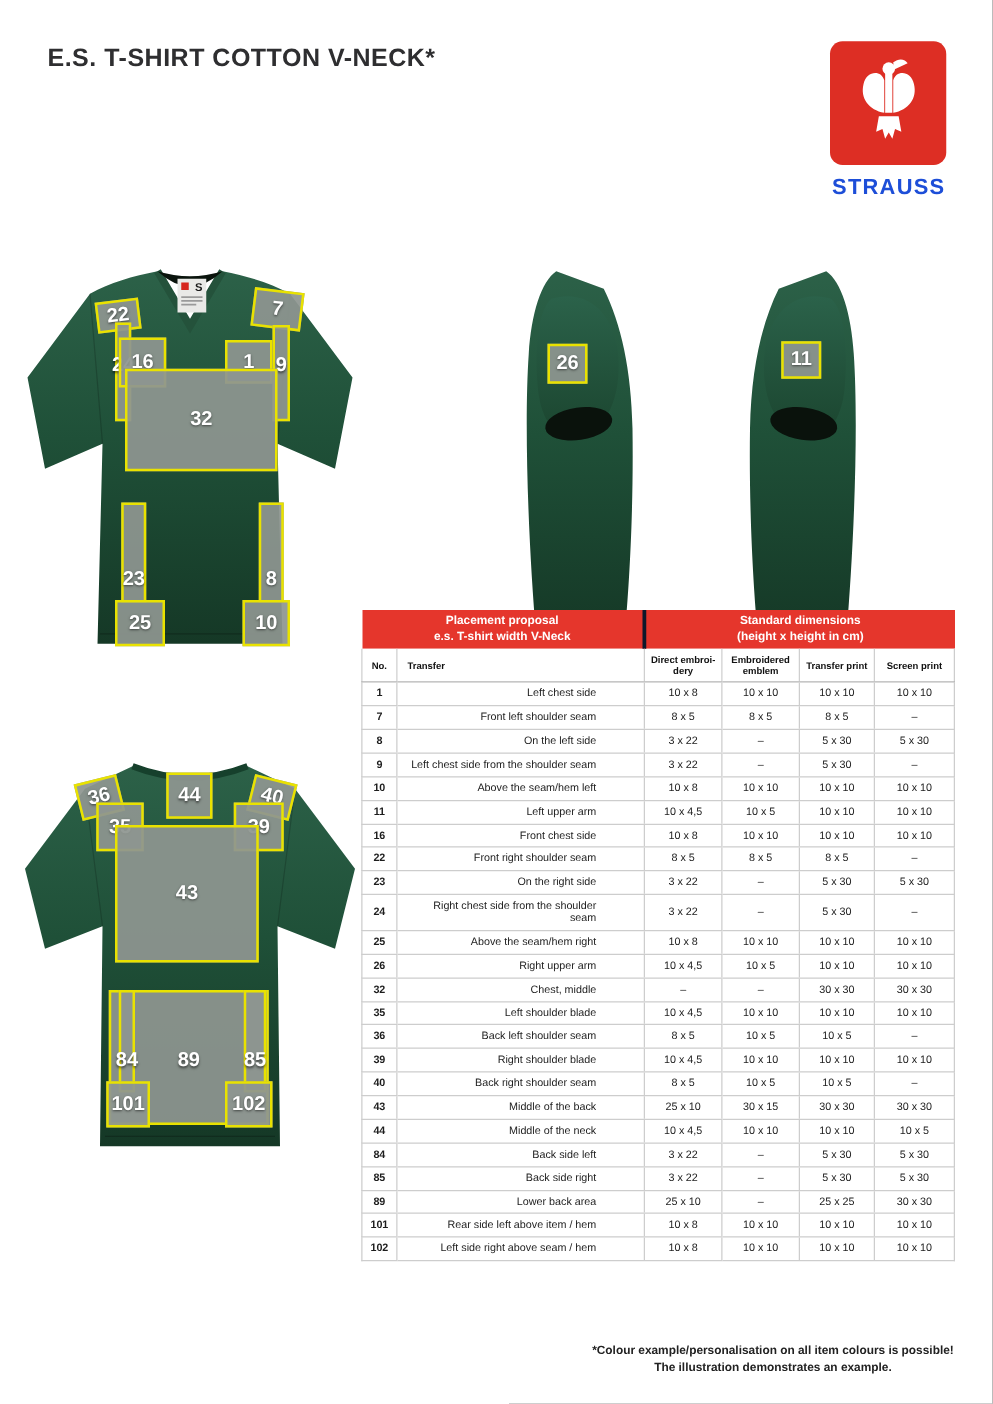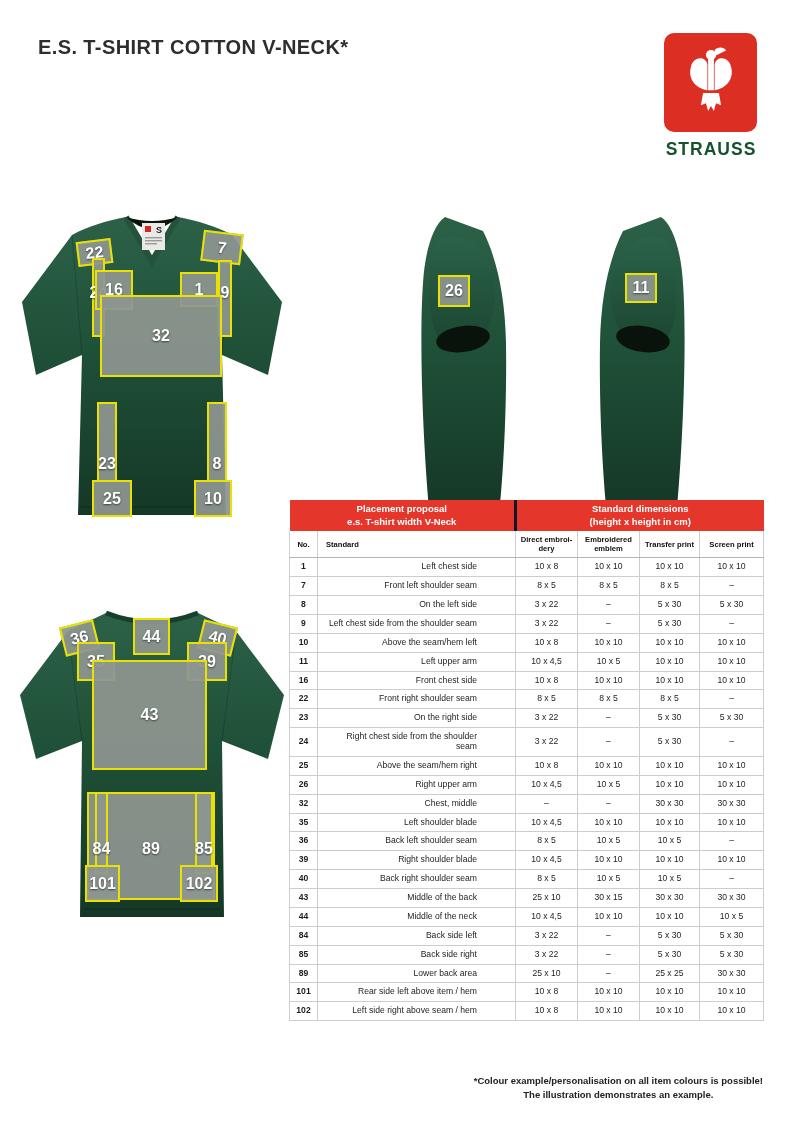--- a/index.html
+++ b/index.html
@@ -13,42 +13,42 @@
   .title {
     position:absolute; left:38px; top:36px;
     font-size:20px; font-weight:bold; letter-spacing:0.4px; color:#2e2e30;
   }
   .logo { position:absolute; left:664px; top:33px; width:94px; text-align:center; }
   .logo-mark {
     width:93px; height:99px; border-radius:10px; background:#dd2e24;
     display:flex; align-items:center; justify-content:center;
   }
   .logo-text {
-    margin-top:7px; font-size:17.5px; font-weight:bold; letter-spacing:1px; color:#14532d;
+    margin-top:7px; font-size:17.5px; font-weight:bold; letter-spacing:1px; color:#1d4ed8;
   }
   
   .shirt { position:absolute; }
   .shirt svg { display:block; }
   .view-front { left:14px; top:207px; width:276px; height:317px; }
   .view-side-right { left:383px; top:211px; width:160px; height:302px; }
   .view-side-left  { left:563px; top:211px; width:160px; height:302px; }
   .view-back  { left:14px; top:601px; width:276px; height:326px; }
   .zones { position:absolute; left:0; top:0; right:0; bottom:0; }
   .zone {
     position:absolute; border:2px solid #e9e200;
     background:rgba(142,150,144,0.93);
   }
   .zone span {
     position:absolute; left:50%; top:50%; transform:translate(-50%,-50%);
     font-size:16px; font-weight:bold; color:#ffffff; white-space:nowrap;
     text-shadow:0 1px 2px rgba(0,0,0,0.55); line-height:1;
   }
   
   .ptable {
-    position:absolute; left:289px; top:500px; width:474px;
+    position:absolute; left:289px; top:488px; width:474px;
     border-collapse:collapse; table-layout:fixed;padding-left:28px;
   }
   .ptable col.w-no { width:28px; }
   .ptable col.w-place { width:198px; }
   .ptable col.w-d1 { width:62px; }
   .ptable col.w-d2 { width:62px; }
   .ptable col.w-d3 { width:60px; }
   .ptable col.w-d4 { width:64px; }
   .red-row th {
     background:#e5362c; color:#fff; font-size:9.5px; font-weight:bold;
@@ -254,21 +254,21 @@
           <span>Placement proposal</span>
           <span>e.s. T-shirt width V-Neck</span>
         </th>
         <th colspan="4">
           <span>Standard dimensions</span>
           <span>(height x height in cm)</span>
         </th>
       </tr>
       <tr class="col-row">
         <th class="c-no">No.</th>
-        <th class="c-place">Standard</th>
+        <th class="c-place">Transfer</th>
         <th class="c-dim">Direct embroi-dery</th>
         <th class="c-dim">Embroidered emblem</th>
         <th class="c-dim">Transfer print</th>
         <th class="c-dim">Screen print</th>
       </tr>
     </thead>
     <tbody>
         <tr>
           <th class="c-no">1</th>
           <td class="c-place">Left chest side</td>

